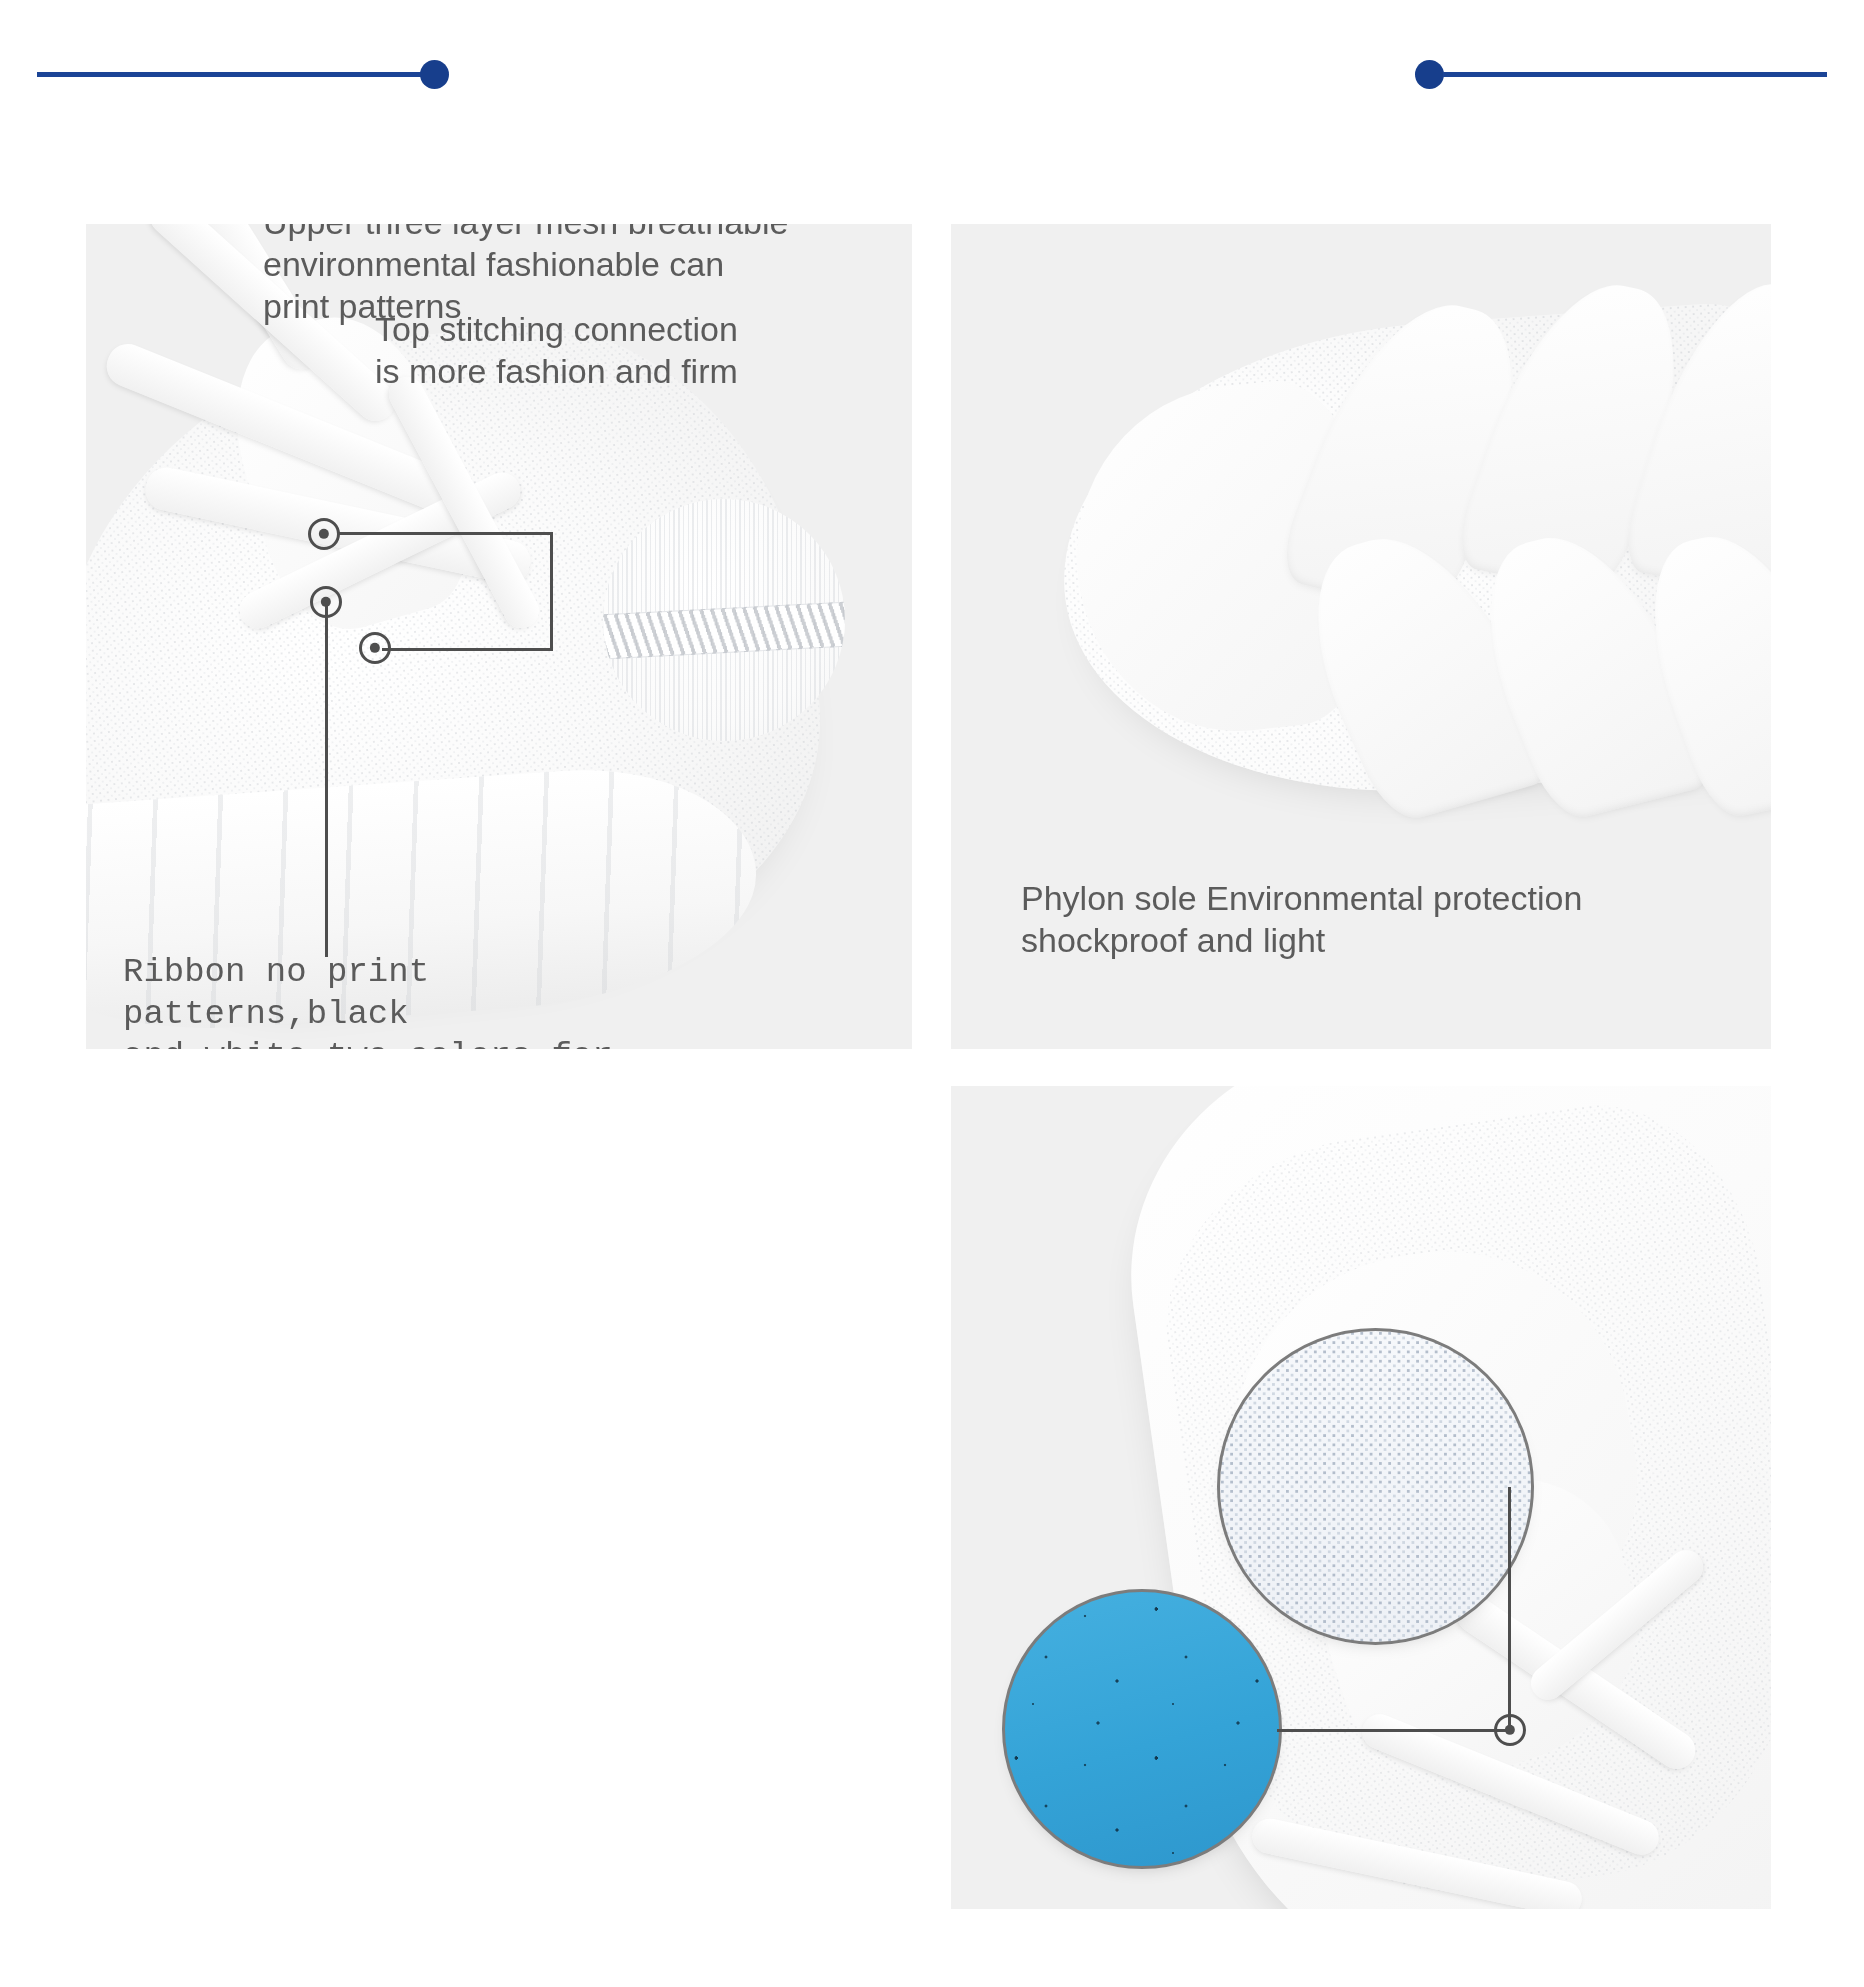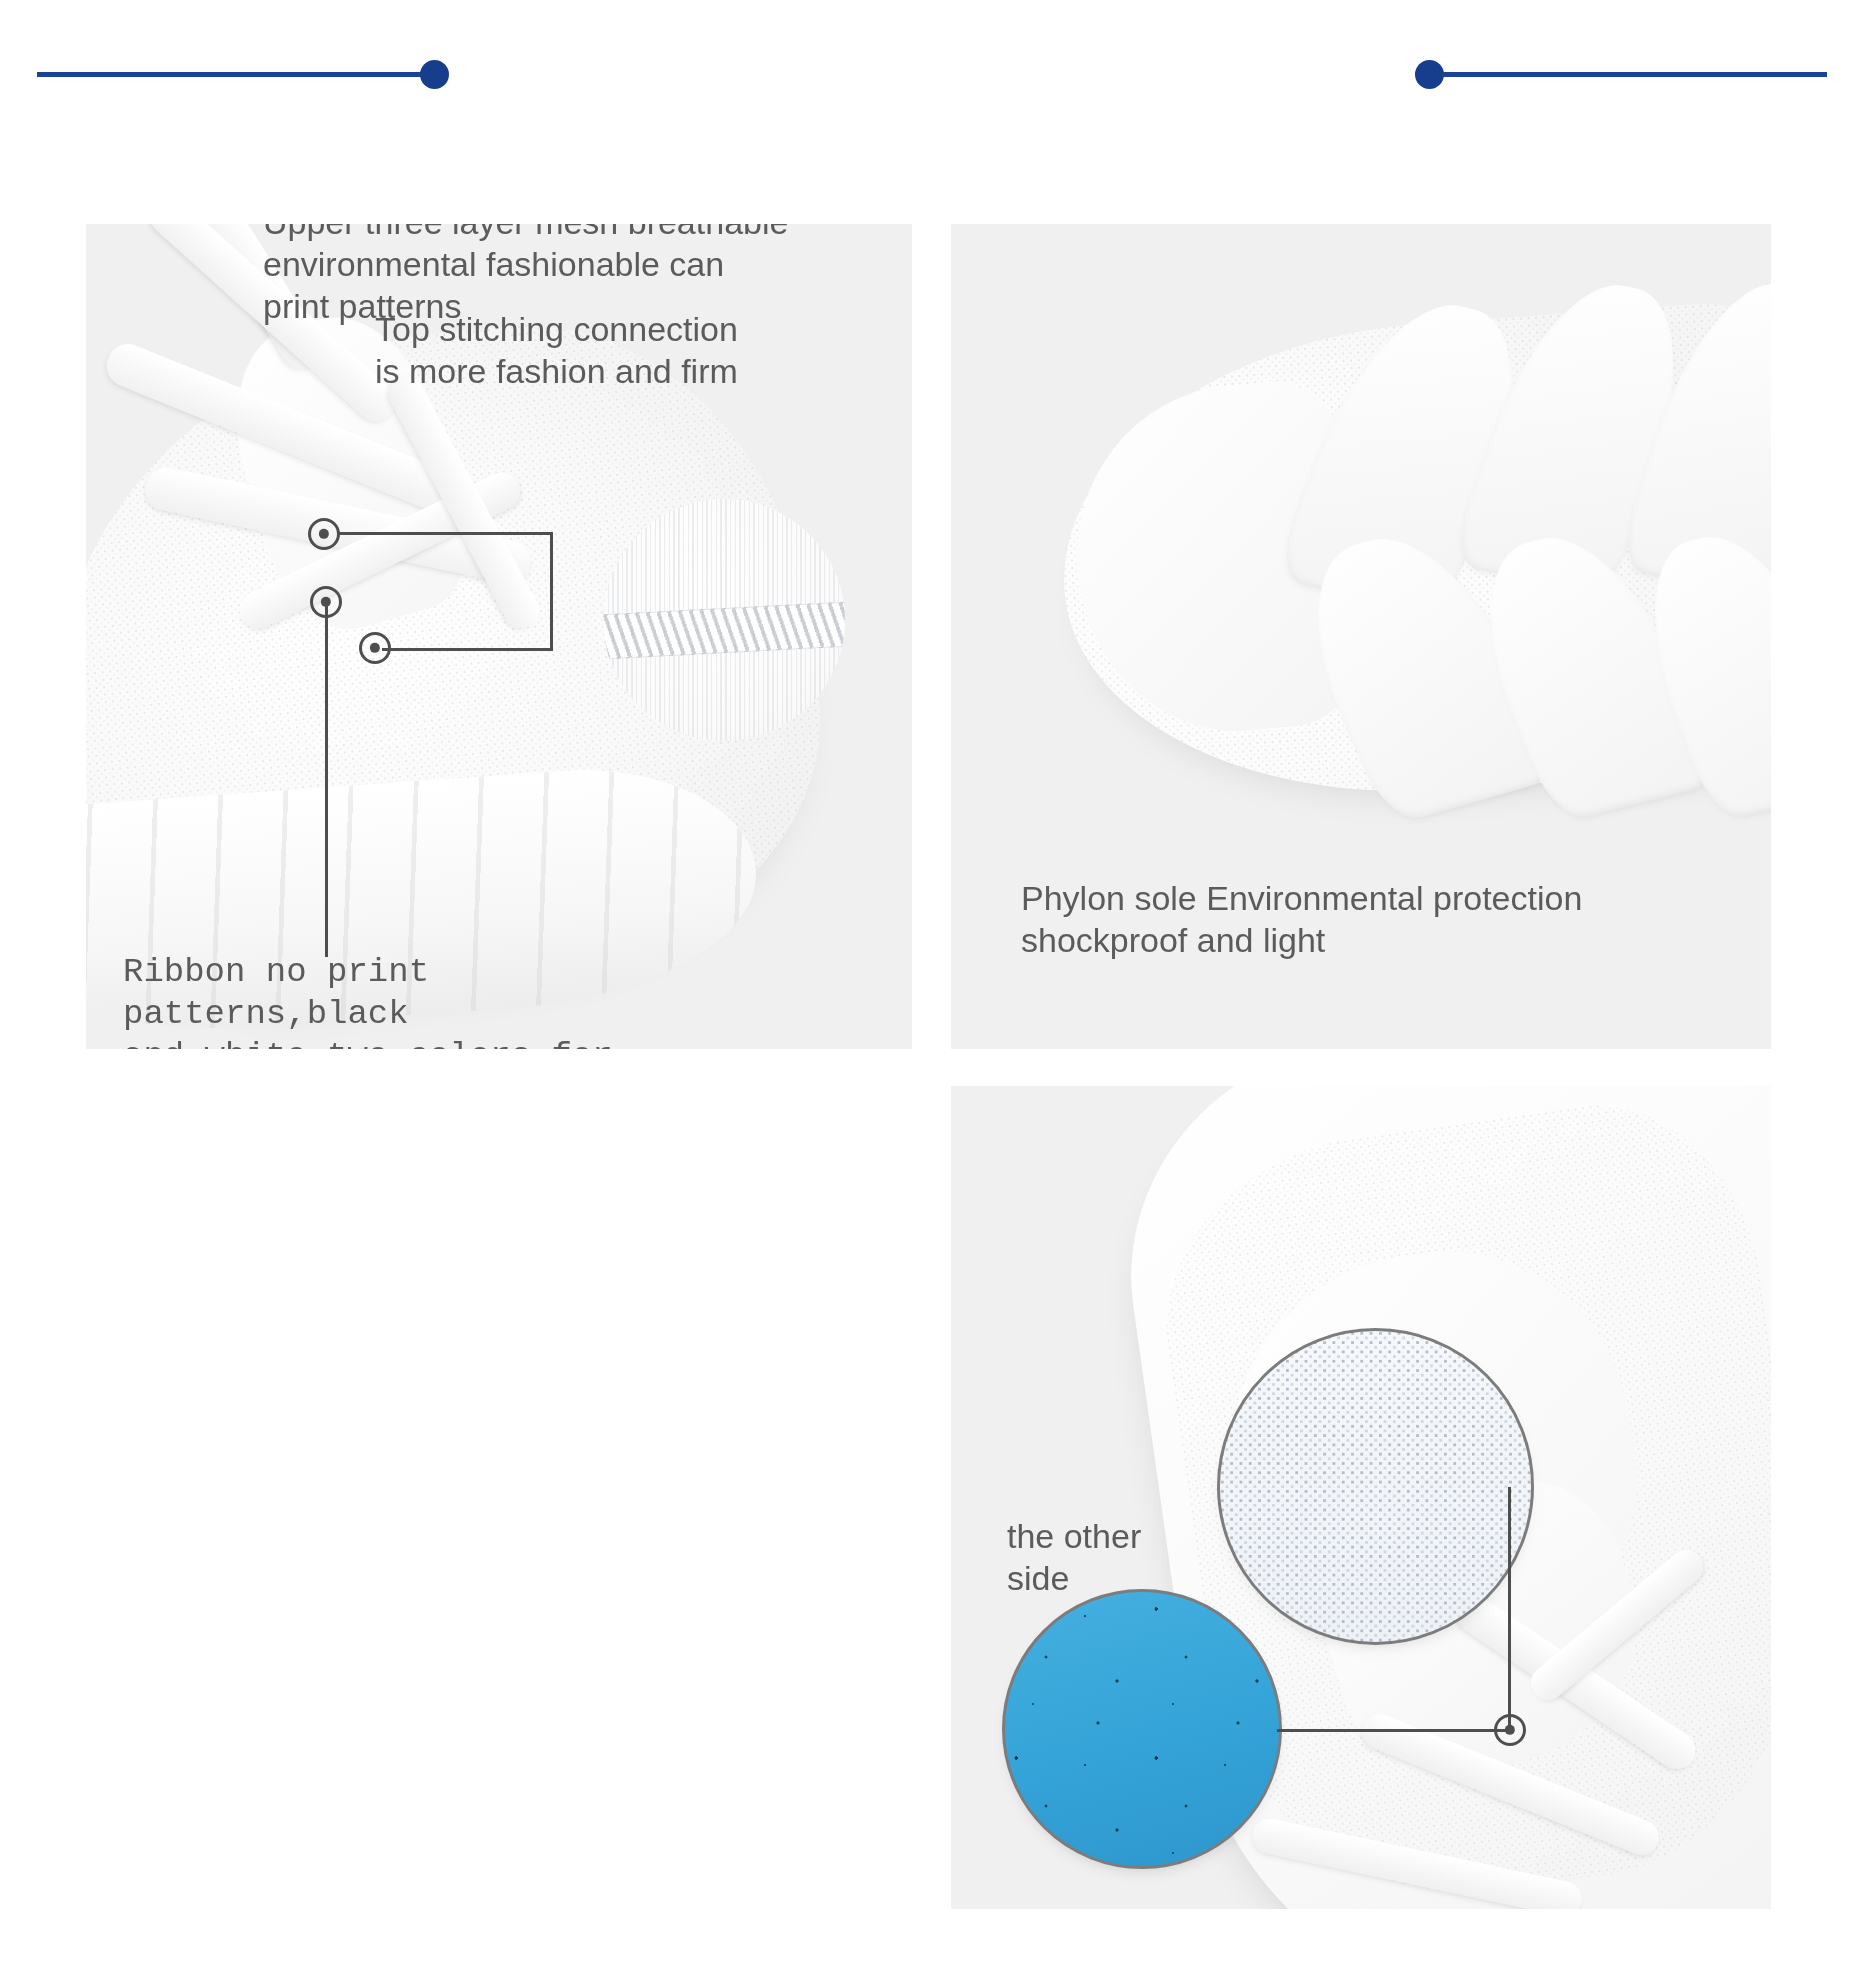--- a/index.html
+++ b/index.html
@@ -385,18 +385,16 @@
       <div class="p4-lace p4l4"></div>
     </div>
 
     <div class="p4-circ-mesh"></div>
     <div class="p4-circ-blue"></div>
 
     <div class="lead h" style="left:326px;top:643px;width:233px;"></div>
     <div class="lead v" style="left:557px;top:401px;height:244px;"></div>
     <div class="marker" style="left:543px;top:628px;"></div>
 
-    <div class="cap p4-cap-side">the other
-side</div>
   </div>
 
 </div>
 
 
 </body></html>

